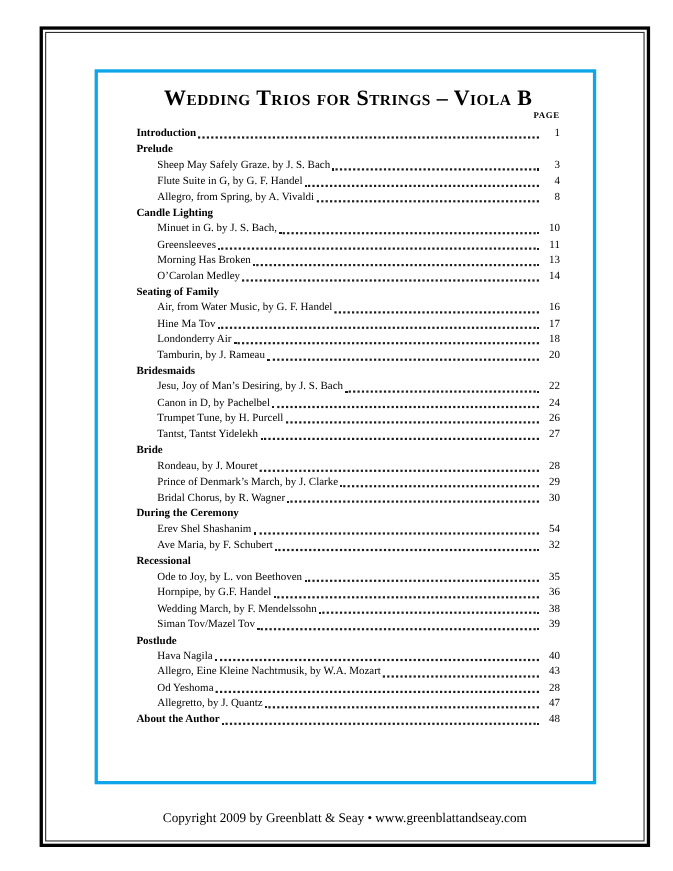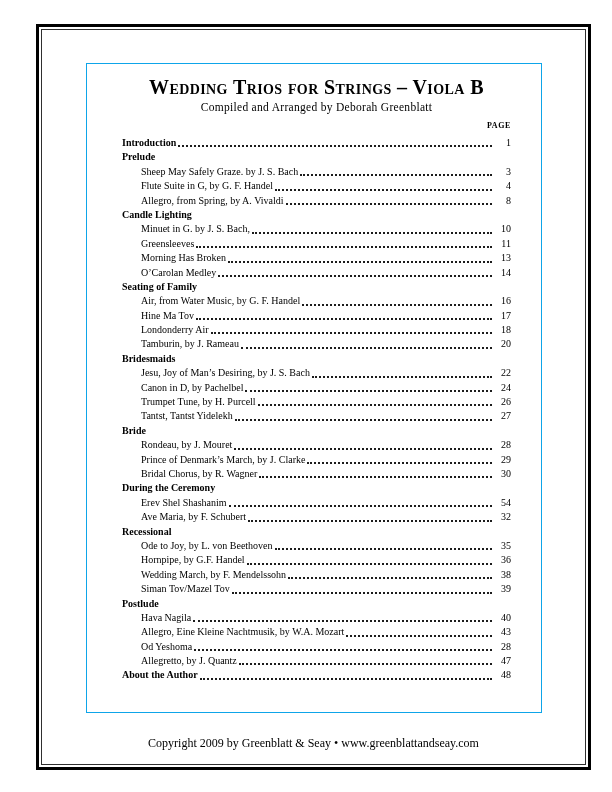--- a/index.html
+++ b/index.html
@@ -15,21 +15,21 @@
     position:absolute;left:36px;top:24px;width:549px;height:740px;
     border:3px solid #000;
   }
   .frame-inner{
     position:absolute;inset:2px;
     border:1px solid #2f2f2f;
   }
   .content-box{
     position:absolute;left:86px;top:63px;width:456px;height:650px;
     box-sizing:border-box;
-    border:1px solid #0ea5e9;
+    border:3px solid #0ea5e9;
     padding:12px 30px 0 35px;
     background:#fff;
   }
   .title{
     margin:0;
     text-align:center;
     font-size:20px;
     font-weight:bold;
     font-variant:small-caps;
     letter-spacing:0.4px;
@@ -37,21 +37,21 @@
     white-space:nowrap;
   }
   .subtitle{
     margin-top:2px;
     text-align:center;
     font-size:11.5px;
     line-height:14px;
     letter-spacing:0.3px;
   }
   .page-col-label{
-    margin-top:7px;
+    margin-top:0;
     text-align:right;
     font-size:8px;
     font-weight:bold;
     letter-spacing:0.6px;
     line-height:10px;
   }
   .toc{margin-top:5px;}
   .row{
     display:flex;
     align-items:baseline;
@@ -87,21 +87,20 @@
 <body>
 
 <div class="page">
 
   <div class="frame">
     <div class="frame-inner"></div>
   </div>
 
   <div class="content-box">
     <h1 class="title">Wedding Trios for Strings – Viola B</h1>
-    <div class="subtitle">Compiled and Arranged by Deborah Greenblatt</div>
     <div class="page-col-label">PAGE</div>
     <div class="toc" id="toc">
         <div class="row section-row">
           <span class="label">Introduction</span>
           <span class="leader"></span>
           <span class="pagenum">1</span>
         </div>
         <div class="row section-row">
           <span class="label">Prelude</span>
         </div>

